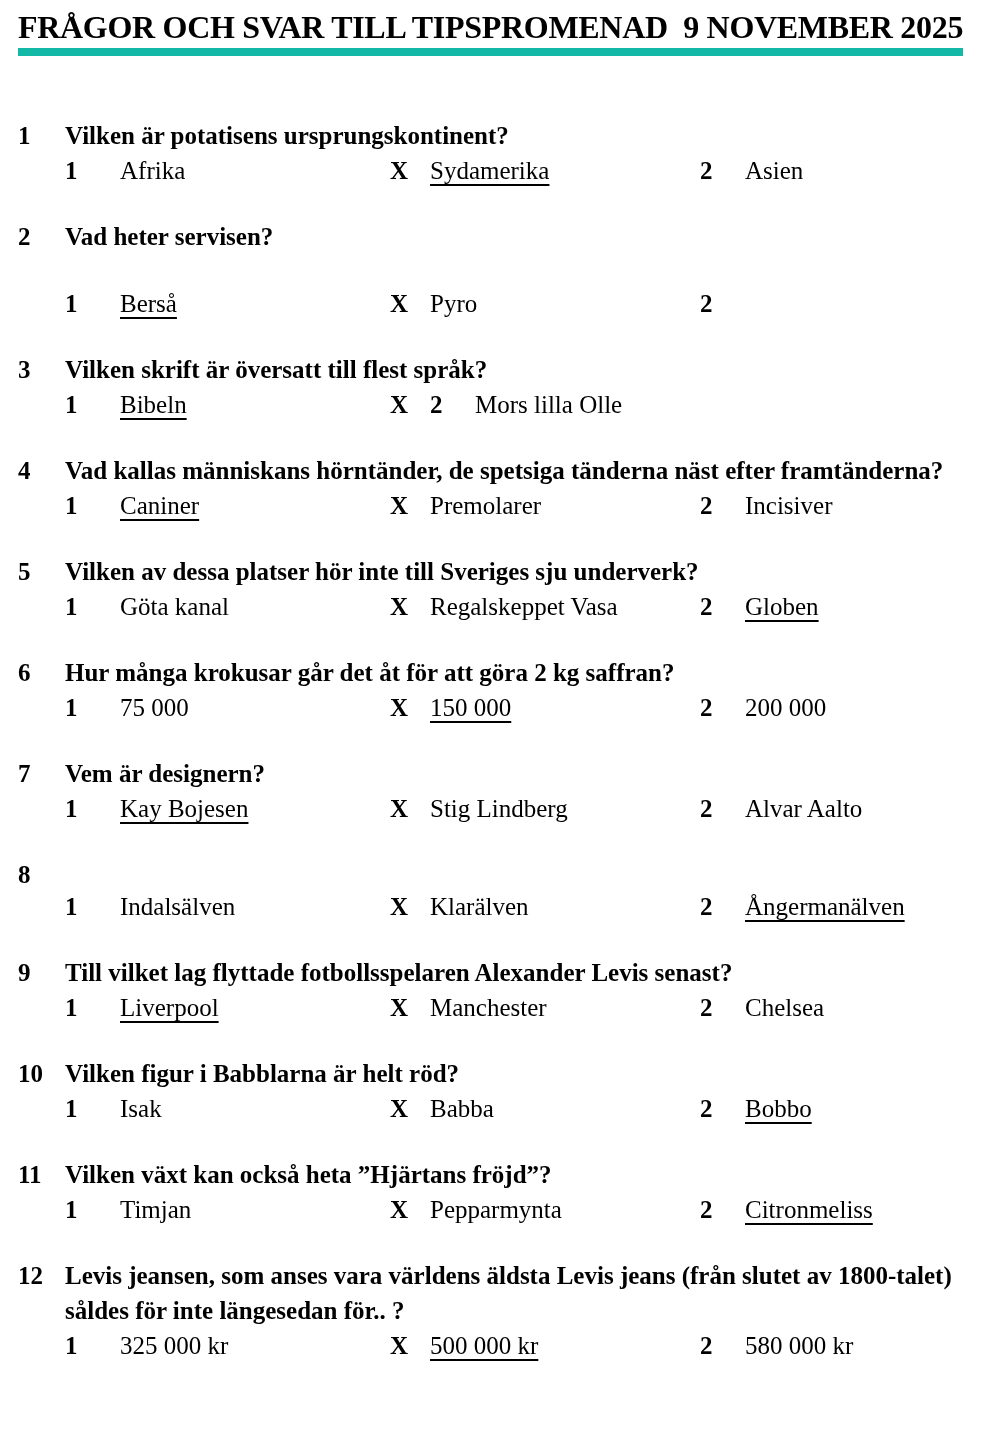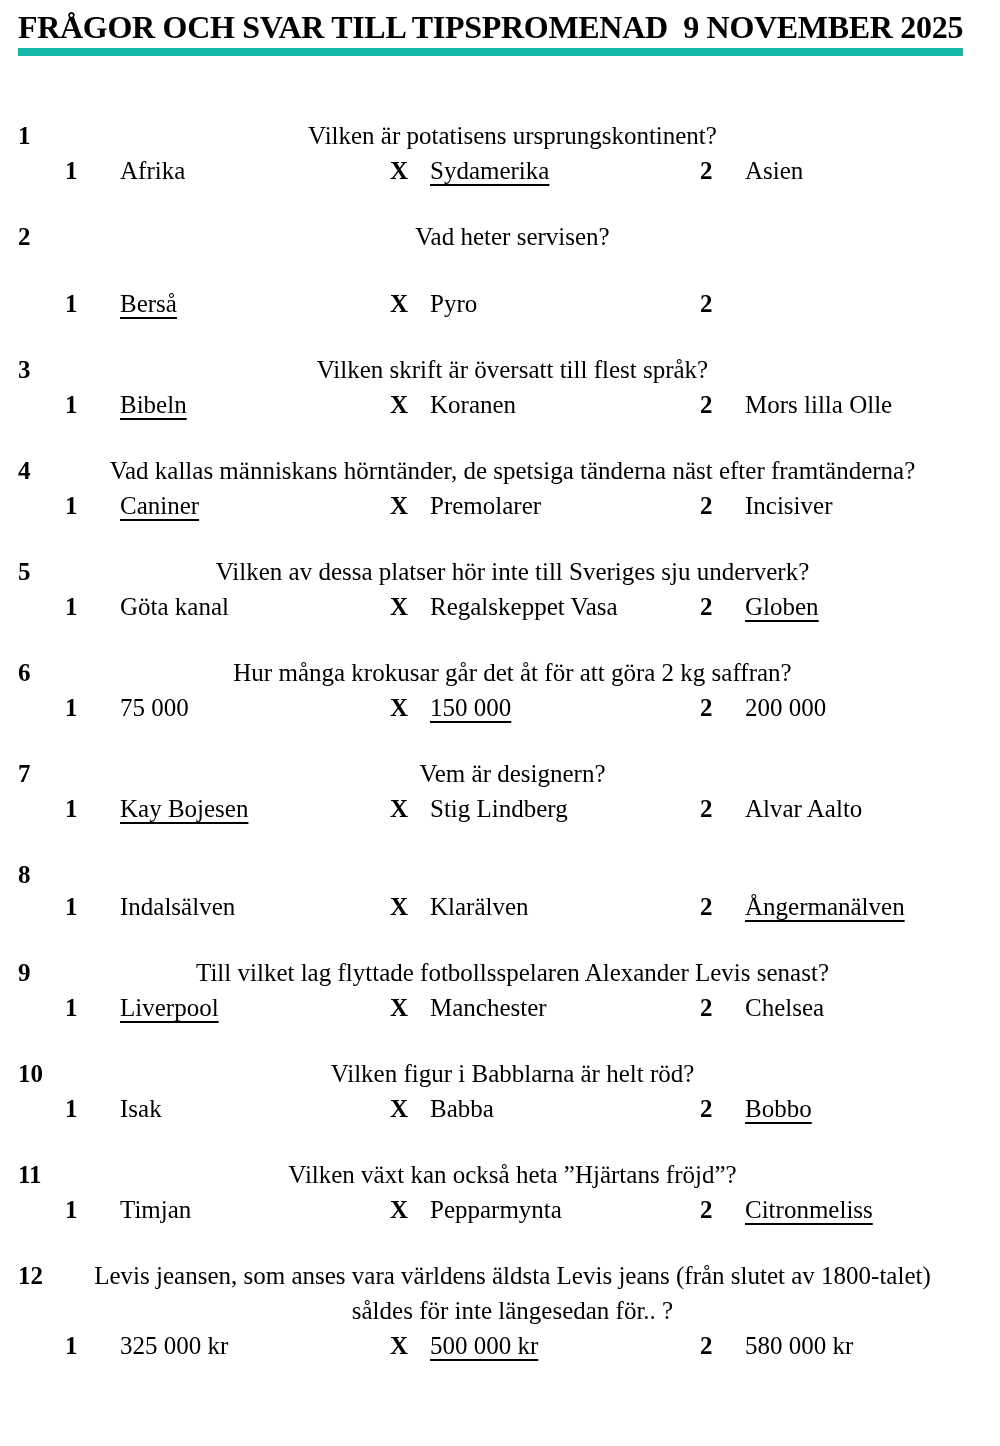--- a/index.html
+++ b/index.html
@@ -46,23 +46,22 @@
     flex: none;
     width: 47px;
     font-weight: bold;
     line-height: 35px;
   }
   .qbody {
     flex: 1;
     min-width: 0;
   }
   .qtext {
-    font-weight: normal;
+    font-weight: bold;
     line-height: 35px;
-    text-align: center;
   }
   .opts {
     display: flex;
     align-items: baseline;
     line-height: 34px;
     margin-top: 1px;
   }
   .opts.gap {
     margin-top: 33px;
   }
@@ -117,21 +116,20 @@
         </div>
       </div>
       <div class="q">
         <div class="qnum">3</div>
         <div class="qbody">
           <div class="qtext">Vilken skrift är översatt till flest språk?</div>
           <div class="opts">
             <div class="marker m0">1</div>
             <div class="otext t0 correct">Bibeln</div>
             <div class="marker m1">X</div>
-            <div class="otext t1">Koranen</div>
             <div class="marker m2">2</div>
             <div class="otext t2">Mors lilla Olle</div>
           </div>
         </div>
       </div>
       <div class="q">
         <div class="qnum">4</div>
         <div class="qbody">
           <div class="qtext">Vad kallas människans hörntänder, de spetsiga tänderna näst efter framtänderna?</div>
           <div class="opts">

